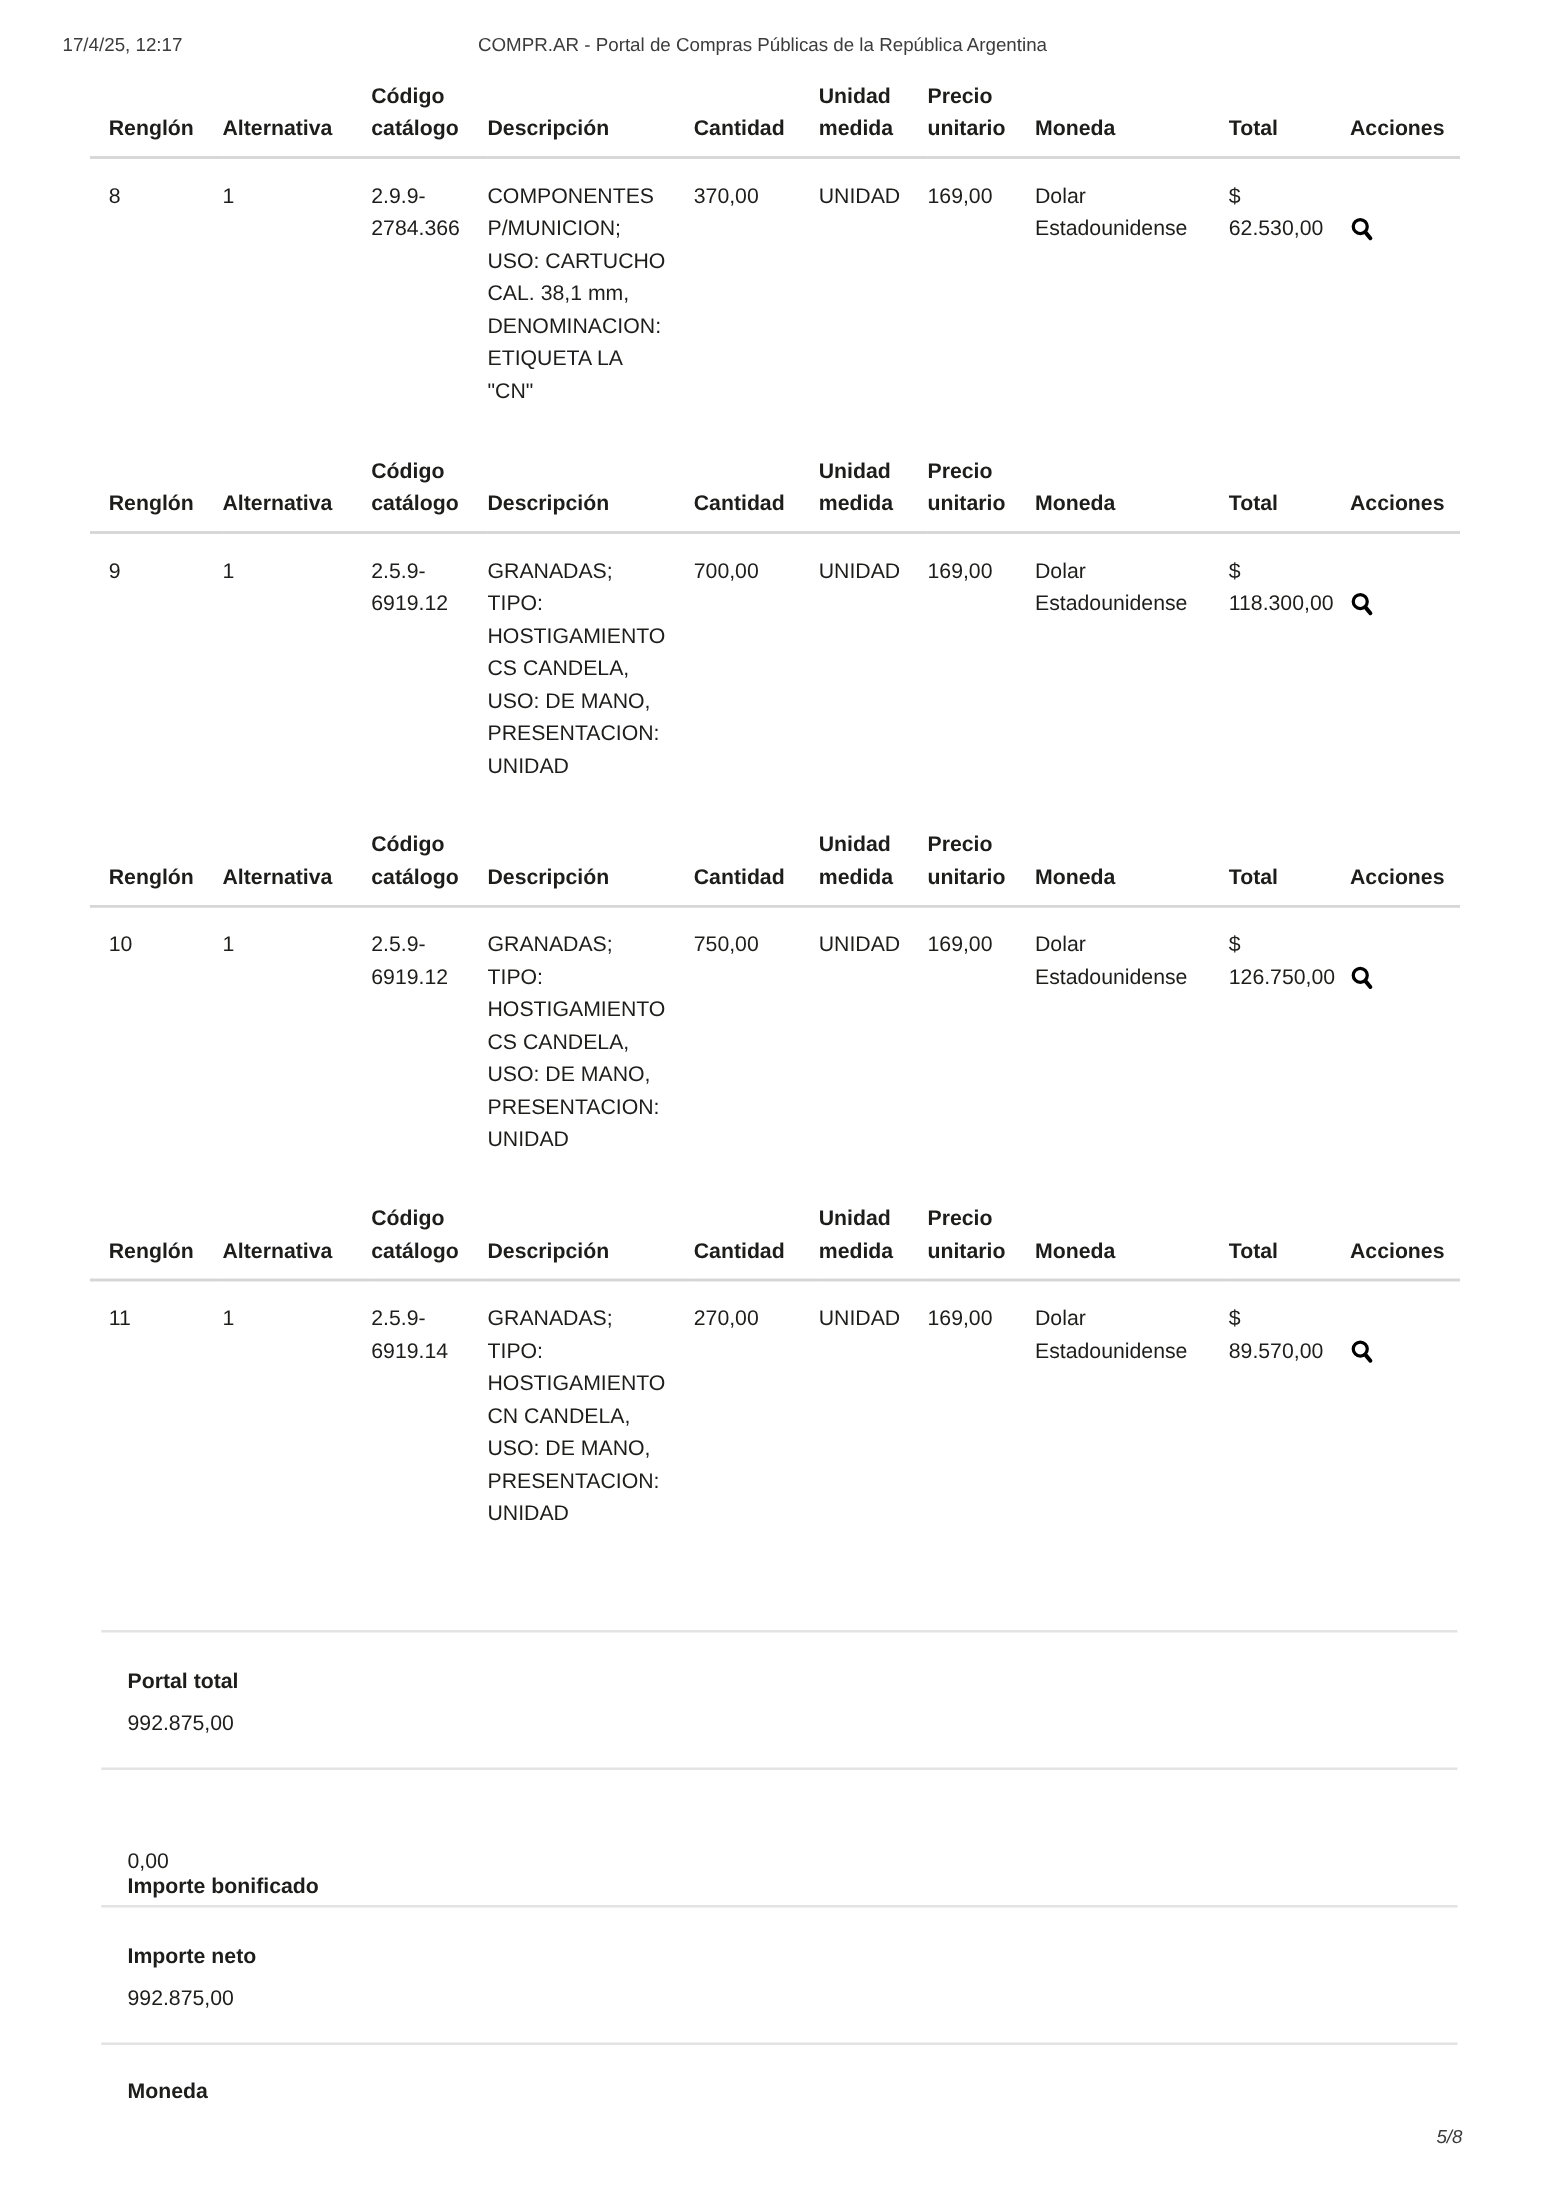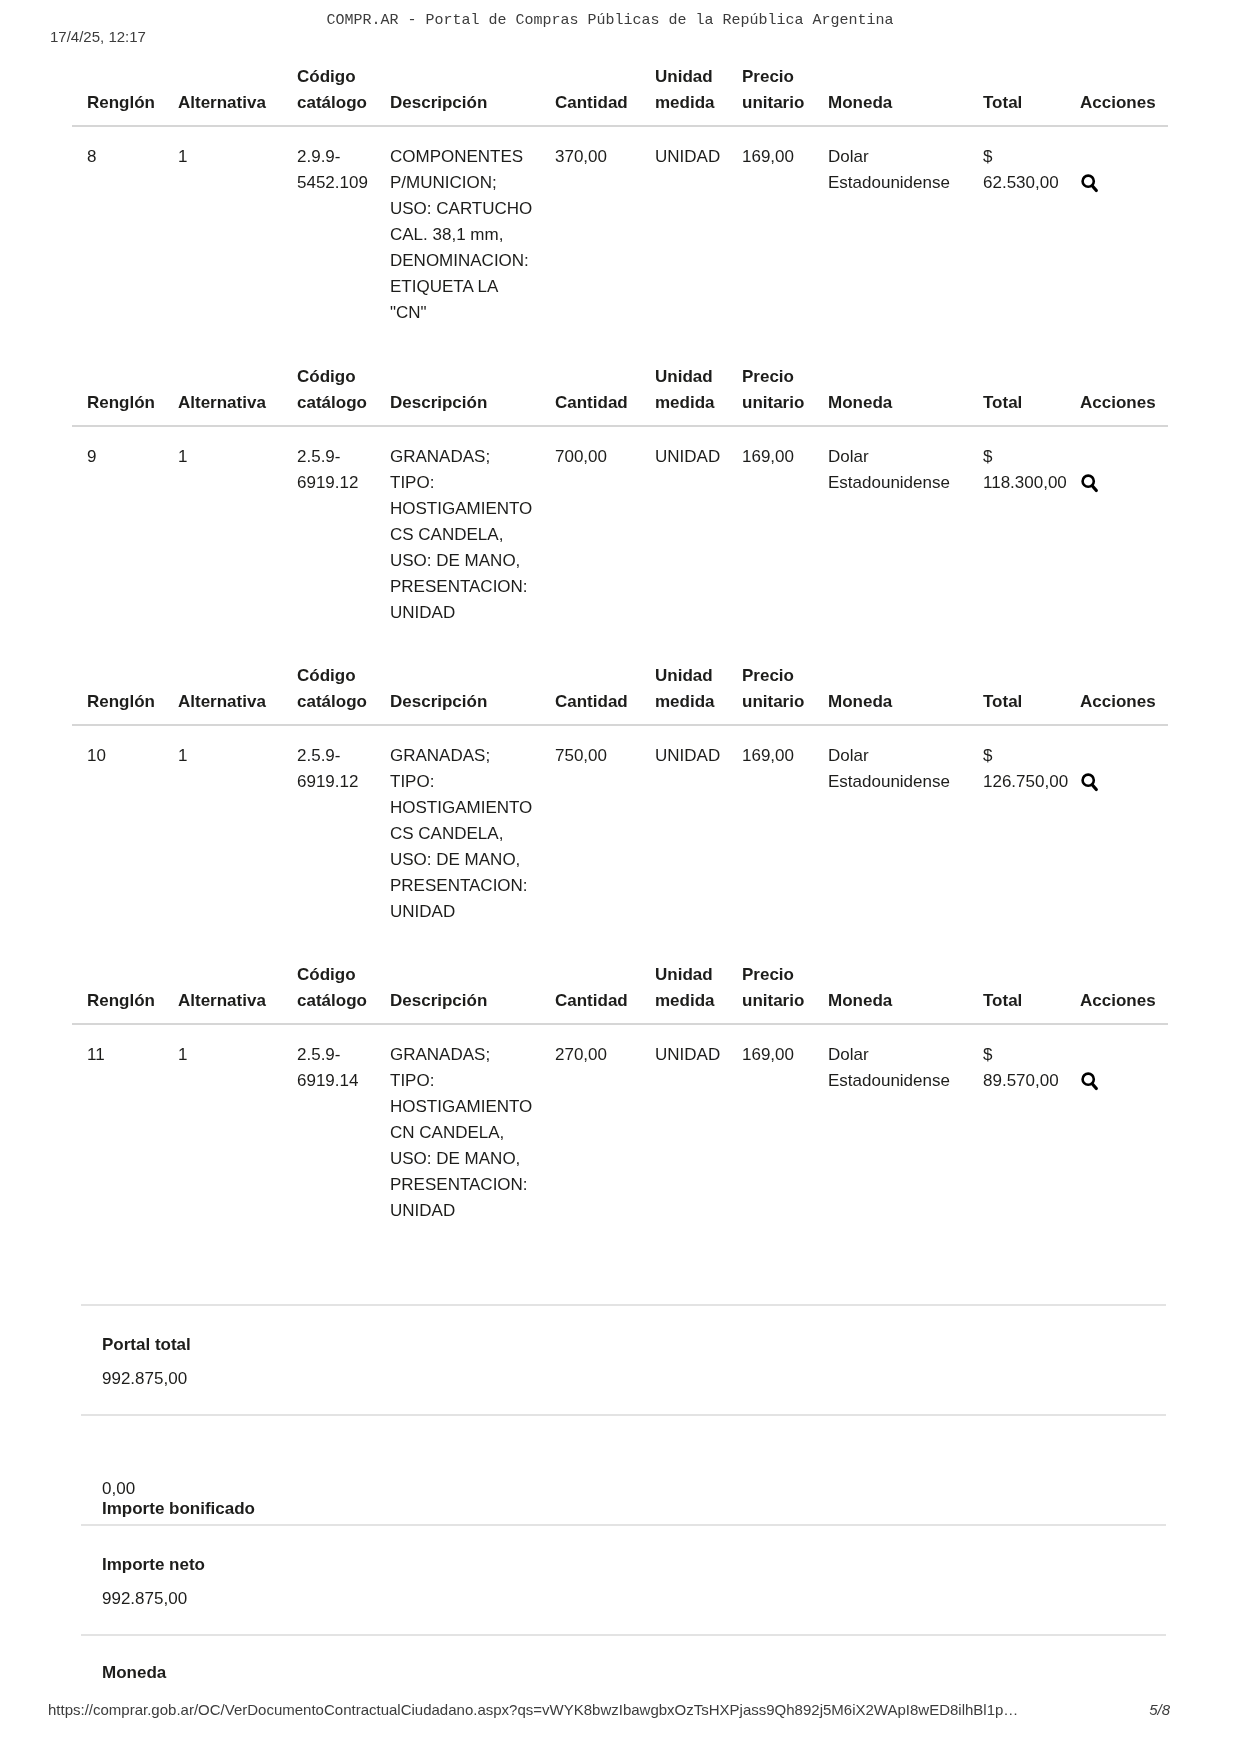--- a/index.html
+++ b/index.html
@@ -13,21 +13,21 @@
     overflow:hidden;
   }
   
   .print-meta{
     position:absolute;
     font-size:15px;
     color:#3c3c3c;
     white-space:nowrap;
   }
   #print-datetime{left:50px;top:28px;}
-  #print-title{left:0;top:12px;width:100%;text-align:center;font-family:Liberation Mono, monospace;}
+  #print-title{left:0;top:28px;width:100%;text-align:center;}
   #footer-url{left:48px;top:1701px;max-width:1100px;overflow:hidden;}
   #footer-page{right:50px;top:1701px;font-style:italic;}
 
   
   table.item-table{
     position:absolute;
     left:72px;
     width:1096px;
     border-collapse:collapse;
     table-layout:fixed;
@@ -119,21 +119,21 @@
       <th>Moneda</th>
       <th>Total</th>
       <th>Acciones</th>
     </tr>
       </thead>
     <tbody>
         <tr>
       <td class="c1">8</td>
       <td>1</td>
       <td>2.9.9-
-5452.109</td>
+2784.366</td>
       <td>COMPONENTES
 P/MUNICION;
 USO: CARTUCHO
 CAL. 38,1 mm,
 DENOMINACION:
 ETIQUETA LA
 "CN"</td>
       <td>370,00</td>
       <td>UNIDAD</td>
       <td>169,00</td>
@@ -331,16 +331,15 @@
   <div class="field-label" style="top:1496px">Importe bonificado</div>
   <div class="field-value" style="top:1476px">0,00</div>
   <div class="divider" style="top:1524px"></div>
 
   <div class="field-label" style="top:1552px">Importe neto</div>
   <div class="field-value" style="top:1586px">992.875,00</div>
   <div class="divider" style="top:1634px"></div>
 
   <div class="field-label" style="top:1660px">Moneda</div>
 
-  <div id="footer-url" class="print-meta">https://comprar.gob.ar/OC/VerDocumentoContractualCiudadano.aspx?qs=vWYK8bwzIbawgbxOzTsHXPjass9Qh892j5M6iX2WApI8wED8ilhBl1p…</div>
   <div id="footer-page" class="print-meta">5/8</div>
 
 </div>
 
 </body></html>

